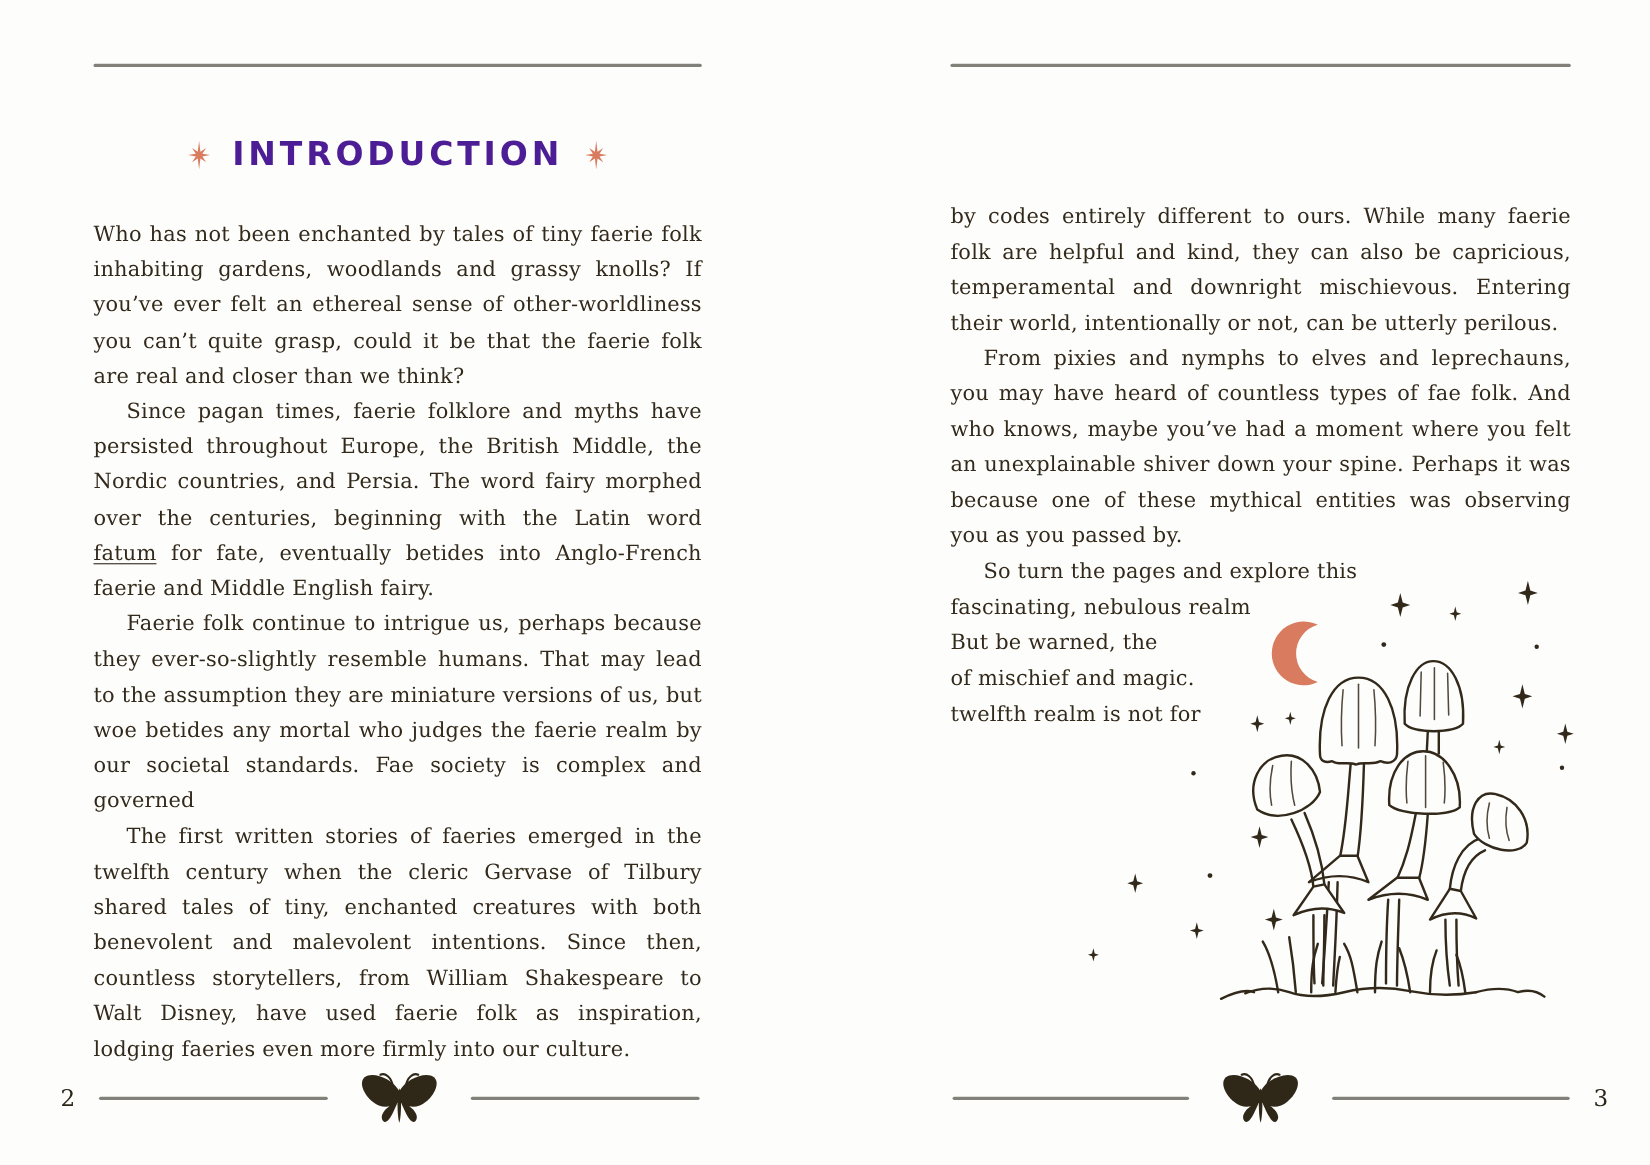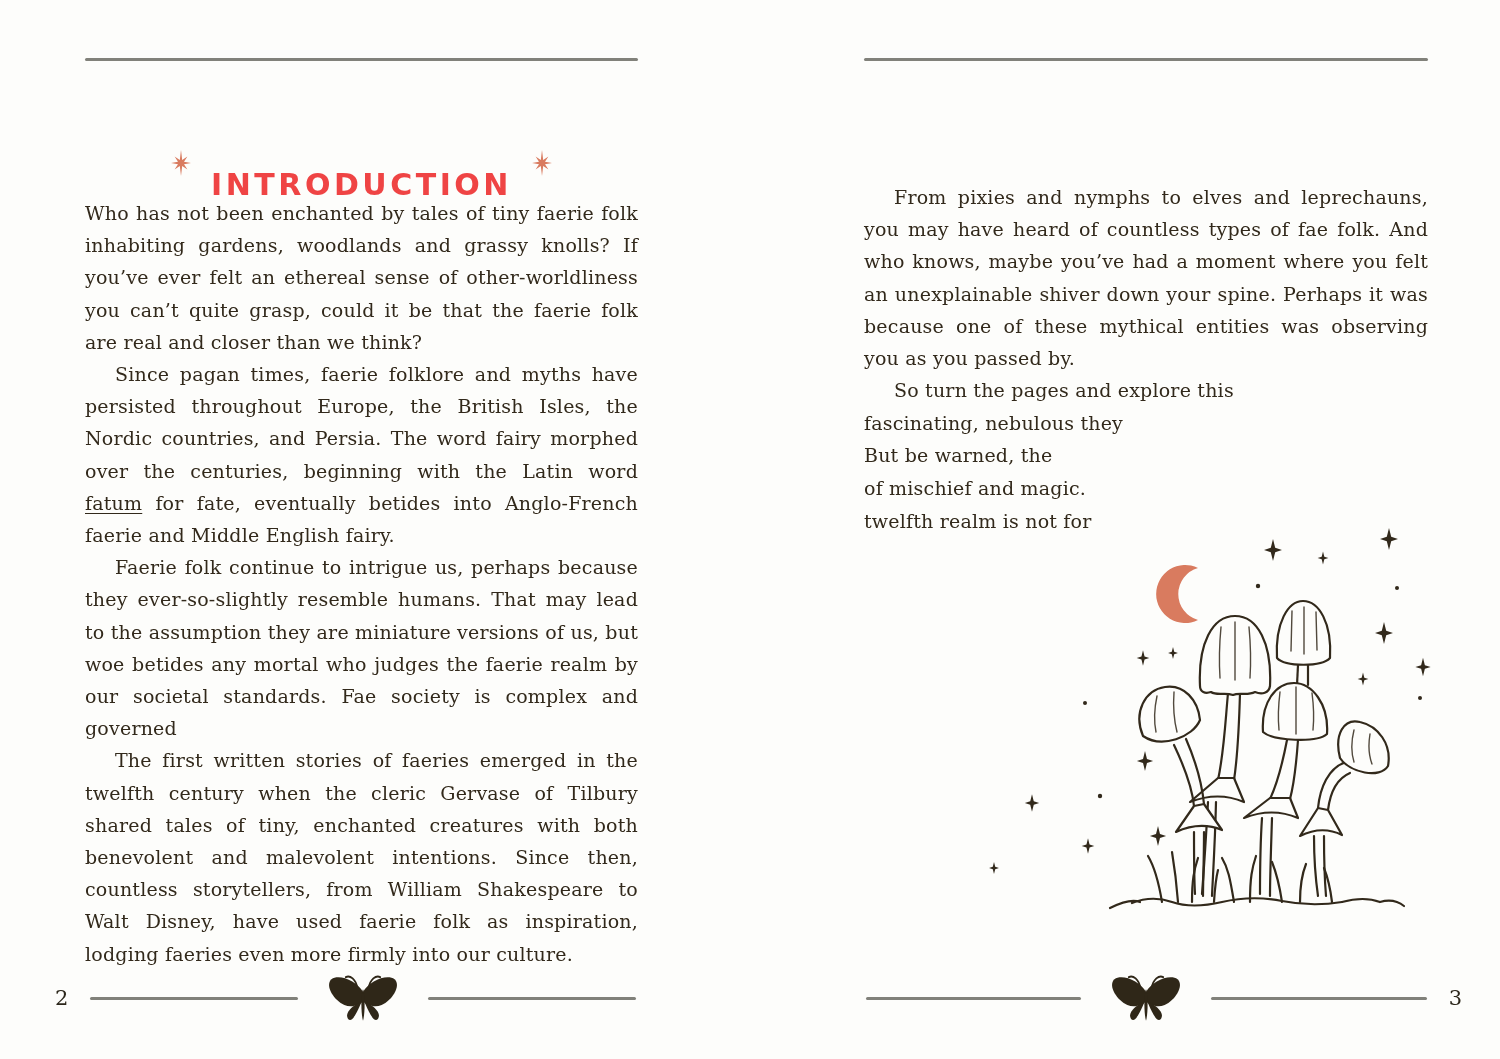--- a/index.html
+++ b/index.html
@@ -21,21 +21,21 @@
     height:3px; background:#81817a; border-radius:2px;
   }
 
   .heading {
     position:absolute; top:126px; left:0; right:0;
     display:flex; align-items:center; justify-content:center; gap:16px;
   }
   .heading-title {
     font-family:"DejaVu Sans","Liberation Sans",sans-serif;
     font-weight:bold; font-size:30px; letter-spacing:3.5px;
-    color:#ef4444; line-height:1;margin-top:44px;
+    color:#4c1d95; line-height:1;
   }
   .sparkle { flex:0 0 auto; }
 
   .text-block { position:absolute; left:0; right:0; }
   .page-left  .text-block { top:197px; }
   .page-right .text-block { top:181px; }
   .text-block p {
     font-size:19px; line-height:32.2px;
     text-align:justify; letter-spacing:0.2px;
   }
@@ -97,43 +97,44 @@
         <use href="#sp8" fill="#d97b5f"></use>
       </svg>
       <span class="heading-title">INTRODUCTION</span>
       <svg class="sparkle" width="28" height="28" viewBox="0 0 28 28">
         <use href="#sp8" fill="#d97b5f"></use>
       </svg>
     </div>
 
     <div class="text-block">
       <p>Who has not been enchanted by tales of tiny faerie folk inhabiting gardens, woodlands and grassy knolls? If you’ve ever felt an ethereal sense of other-worldliness you can’t quite grasp, could it be that the faerie folk are real and closer than we think?</p>
-      <p class="indent"><span>Since pagan times, faerie folklore and myths have persisted throughout Europe, the British Isles, the Nordic countries, and Persia. The word fairy morphed over the centuries, beginning with the Latin word </span><span class="u">fatum</span><span> for fate, eventually betides into Anglo-French faerie and Middle English fairy.</span></p>
+      <p class="indent"><span>Since pagan times, faerie folklore and myths have persisted throughout Europe, the British Middle, the Nordic countries, and Persia. The word fairy morphed over the centuries, beginning with the Latin word </span><span class="u">fatum</span><span> for fate, eventually betides into Anglo-French faerie and Middle English fairy.</span></p>
       <p class="indent">Faerie folk continue to intrigue us, perhaps because they ever-so-slightly resemble humans. That may lead to the assumption they are miniature versions of us, but woe betides any mortal who judges the faerie realm by our societal standards. Fae society is complex and governed</p>
       <p class="indent">The first written stories of faeries emerged in the twelfth century when the cleric Gervase of Tilbury shared tales of tiny, enchanted creatures with both benevolent and malevolent intentions. Since then, countless storytellers, from William Shakespeare to Walt Disney, have used faerie folk as inspiration, lodging faeries even more firmly into our culture.</p>
     </div>
 
     <div class="footer">
       <span class="pagenum">2</span>
       <span class="frule"></span>
       <svg class="moth" width="86" height="58" viewBox="0 0 120 78">
           <use href="#mothShape"></use>
         </svg>
       <span class="frule"></span>
     </div>
   </section>
 
   <section class="page page-right">
     <div class="top-rule"></div>
 
     <div class="text-block">
+      <p>by codes entirely different to ours. While many faerie folk are helpful and kind, they can also be capricious, temperamental and downright mischievous. Entering their world, intentionally or not, can be utterly perilous.</p>
       <p class="indent">From pixies and nymphs to elves and leprechauns, you may have heard of countless types of fae folk. And who knows, maybe you’ve had a moment where you felt an unexplainable shiver down your spine. Perhaps it was because one of these mythical entities was observing you as you passed by.</p>
       <p class="p3">
         <span class="line">So turn the pages and explore this</span>
-        <span class="line">fascinating, nebulous they</span>
+        <span class="line">fascinating, nebulous realm</span>
         <span class="line">But be warned, the</span>
         <span class="line">of mischief and magic.</span>
         <span class="line">twelfth realm is not for</span>
       </p>
     </div>
 
     <div class="illustration">
       <svg width="450" height="448" viewBox="0 0 450 448">
 
         <path d="M216 72 A29 29 0 1 0 216 124 A27 27 0 0 1 216 72 Z" fill="#d97b5f"></path>

